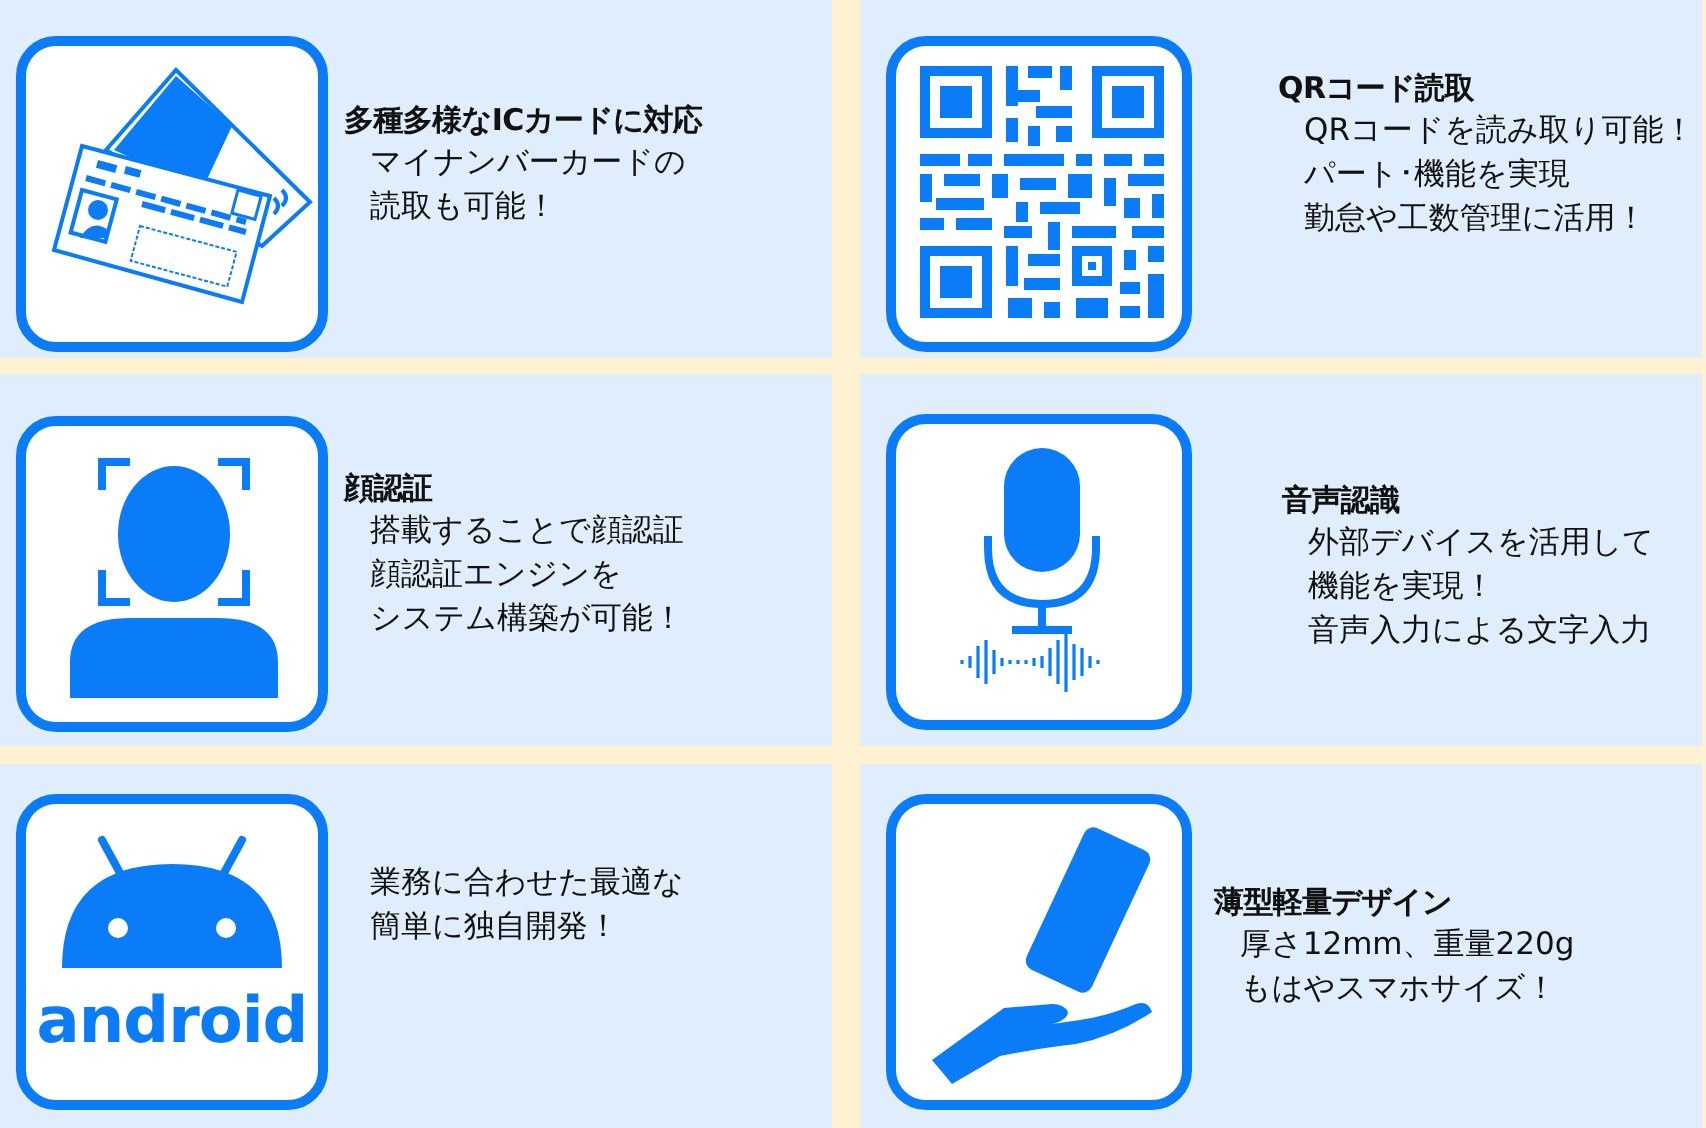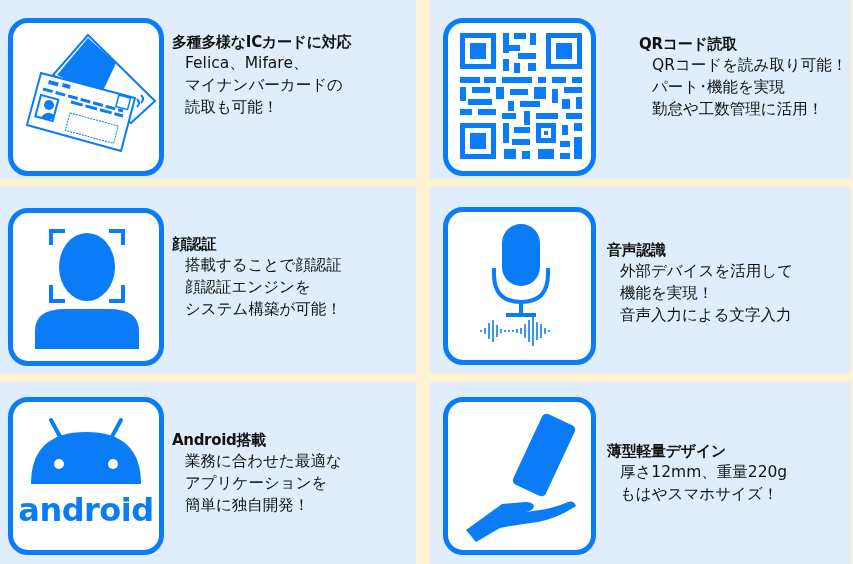--- a/index.html
+++ b/index.html
@@ -65,23 +65,22 @@
       <line x1="30" y1="66" x2="110" y2="88" stroke="#0a7cf8" stroke-width="3" stroke-dasharray="10 3"></line>
       <rect x="28" y="72" width="18" height="22" fill="#fff" stroke="#0a7cf8" stroke-width="2" transform="rotate(15 28 72)"></rect>
       <circle cx="36" cy="82" r="5" fill="#0a7cf8"></circle>
       <path d="M27 96 q6 -10 14 -4 v4 z" fill="#0a7cf8"></path>
       <line x1="58" y1="79" x2="110" y2="93" stroke="#0a7cf8" stroke-width="3" stroke-dasharray="12 3"></line>
       <rect x="106" y="72" width="12" height="12" fill="none" stroke="#0a7cf8" stroke-width="1.5" transform="rotate(15 106 72)"></rect>
       <rect x="57" y="90" width="50" height="18" fill="none" stroke="#0a7cf8" stroke-width="1" stroke-dasharray="2 1" transform="rotate(15 57 90)"></rect>
     </g>
   </svg>
 </div>
-<div class="text-block" style="left:172px;top:32px;">
+<div class="text-block" style="left:172px;top:50px;">
   <div class="feat-title">多種多様なICカードに対応</div>
-  <div class="feat-line">Felica、Mifare、</div>
   <div class="feat-line">マイナンバーカードの</div>
   <div class="feat-line">読取も可能！</div>
 </div>
 
 <div class="icon-box" style="left:443px;top:18px;width:143px;">
   <svg viewBox="0 0 146 148">
     <g fill="#0a7cf8">
 
       <rect x="12" y="10" width="36" height="36"></rect>
         <rect x="17" y="15" width="26" height="26" fill="#fff"></rect>
@@ -189,41 +188,39 @@
       <line x1="77" y1="112" x2="77" y2="126"></line>
       <line x1="81" y1="108" x2="81" y2="130"></line>
       <line x1="85" y1="104" x2="85" y2="134"></line>
       <line x1="89" y1="110" x2="89" y2="128"></line>
       <line x1="93" y1="112" x2="93" y2="126"></line>
       <line x1="97" y1="116" x2="97" y2="122"></line>
       <line x1="101" y1="118" x2="101" y2="120"></line>
     </g>
   </svg>
 </div>
-<div class="text-block" style="left:607px;top:240px;">
+<div class="text-block" style="left:641px;top:240px;">
   <div class="feat-title">音声認識</div>
   <div class="feat-line">外部デバイスを活用して</div>
   <div class="feat-line">機能を実現！</div>
   <div class="feat-line">音声入力による文字入力</div>
 </div>
 
 <div class="icon-box" style="left:8px;top:397px;">
   <svg viewBox="0 0 146 148">
     <line x1="38" y1="18" x2="50" y2="40" stroke="#0a7cf8" stroke-width="4" stroke-linecap="round"></line>
     <line x1="108" y1="18" x2="96" y2="40" stroke="#0a7cf8" stroke-width="4" stroke-linecap="round"></line>
     <path d="M18 82 Q18 30 73 30 Q128 30 128 82 Z" fill="#0a7cf8"></path>
     <circle cx="46" cy="62" r="5" fill="#fff"></circle>
     <circle cx="100" cy="62" r="5" fill="#fff"></circle>
   </svg>
   <div style="position:absolute;left:0;top:88px;width:146px;text-align:center;font-family:'DejaVu Sans',sans-serif;font-size:32px;font-weight:bold;color:#0a7cf8;letter-spacing:-0.5px;line-height:40px;">android</div>
 </div>
 <div class="text-block" style="left:172px;top:430px;">
-  <div class="feat-title">Android搭載</div>
   <div class="feat-line">業務に合わせた最適な</div>
-  <div class="feat-line">アプリケーションを</div>
   <div class="feat-line">簡単に独自開発！</div>
 </div>
 
 <div class="icon-box" style="left:443px;top:397px;width:143px;">
   <svg viewBox="0 0 146 148">
     <rect x="78" y="14" width="36" height="78" rx="5" fill="#0a7cf8" transform="rotate(25 96 53)"></rect>
     <path d="M18 128 L28 140 L52 126 Q72 122 90 120 Q110 116 128 104 Q126 98 120 100 Q106 106 92 108 L78 110 Q86 108 86 104 Q84 100 78 100 L54 102 Z" fill="#0a7cf8"></path>
   </svg>
 </div>
 <div class="text-block" style="left:607px;top:441px;">

